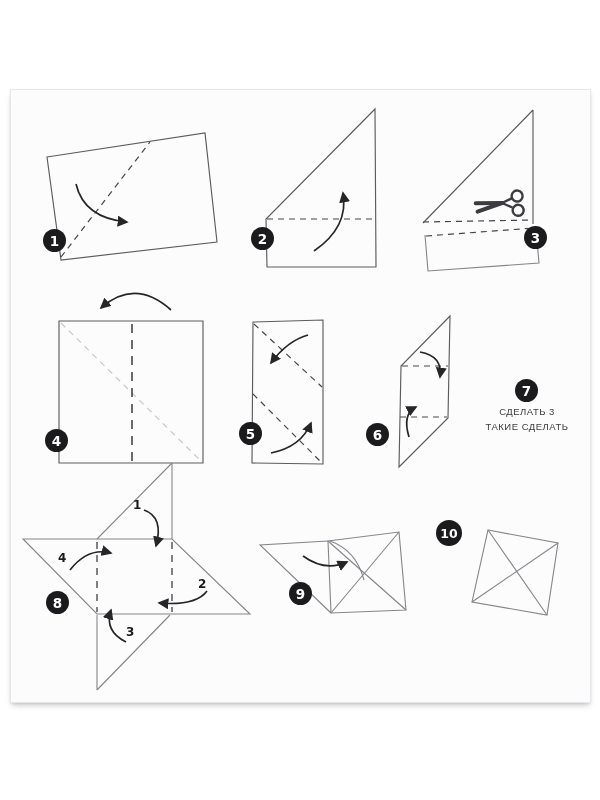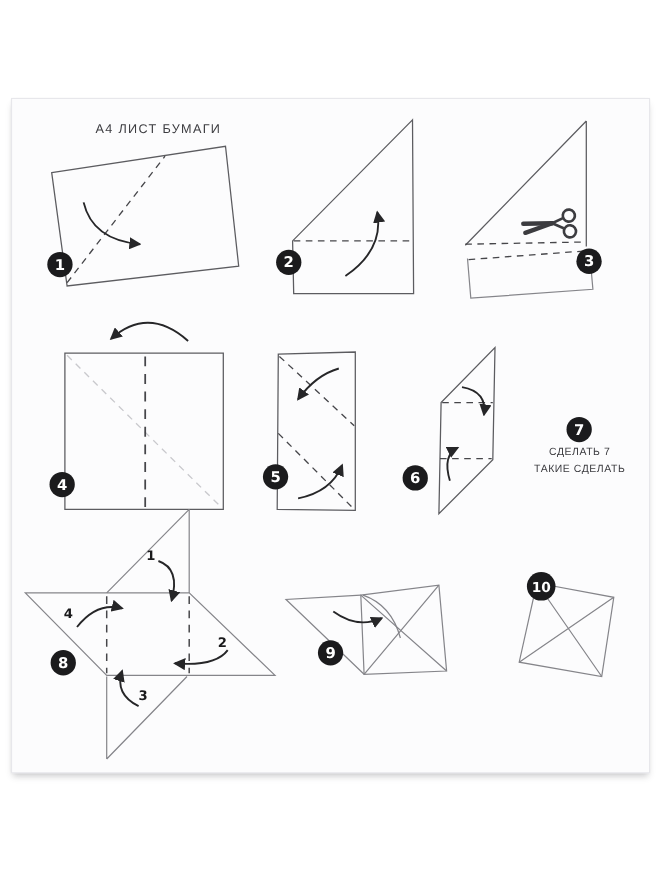--- a/index.html
+++ b/index.html
@@ -109,35 +109,34 @@
       <path class="ln2" d="M330,541 Q356,550 364,580"></path>
       <path class="arrow" d="M303,556 Q325,572 347,562" marker-end="url(#arrow-head)"></path>
     </g>
 
     <g>
       <path class="ln2" d="M488,530 L558,543 L547,615 L472,602 Z"></path>
       <path class="ln2" d="M488,530 L547,615 M558,543 L472,602"></path>
     </g>
   </svg>
 
-  <div class="title">А4 ЛИСТ БУМАГИ</div>
 
   <div class="note">
-    <div>СДЕЛАТЬ 7</div>
+    <div>СДЕЛАТЬ 3</div>
     <div>ТАКИЕ СДЕЛАТЬ</div>
   </div>
 
   <div class="badge" style="left:43px;top:229px;">1</div>
   <div class="badge" style="left:251px;top:227px;">2</div>
   <div class="badge" style="left:524px;top:226px;">3</div>
   <div class="badge" style="left:45px;top:429px;">4</div>
   <div class="badge" style="left:239px;top:422px;">5</div>
   <div class="badge" style="left:366px;top:423px;">6</div>
   <div class="badge" style="left:515px;top:379px;">7</div>
   <div class="badge" style="left:46px;top:591px;">8</div>
   <div class="badge" style="left:289px;top:582px;">9</div>
-  <div class="badge big" style="left:479px;top:520px;text-align:right;">10</div>
+  <div class="badge big" style="left:436px;top:520px;text-align:right;">10</div>
 
   <span class="flbl" style="left:133px;top:498px;">1</span>
   <span class="flbl" style="left:198px;top:577px;">2</span>
   <span class="flbl" style="left:126px;top:625px;">3</span>
   <span class="flbl" style="left:58px;top:551px;">4</span>
 </div>
 
 </body></html>

